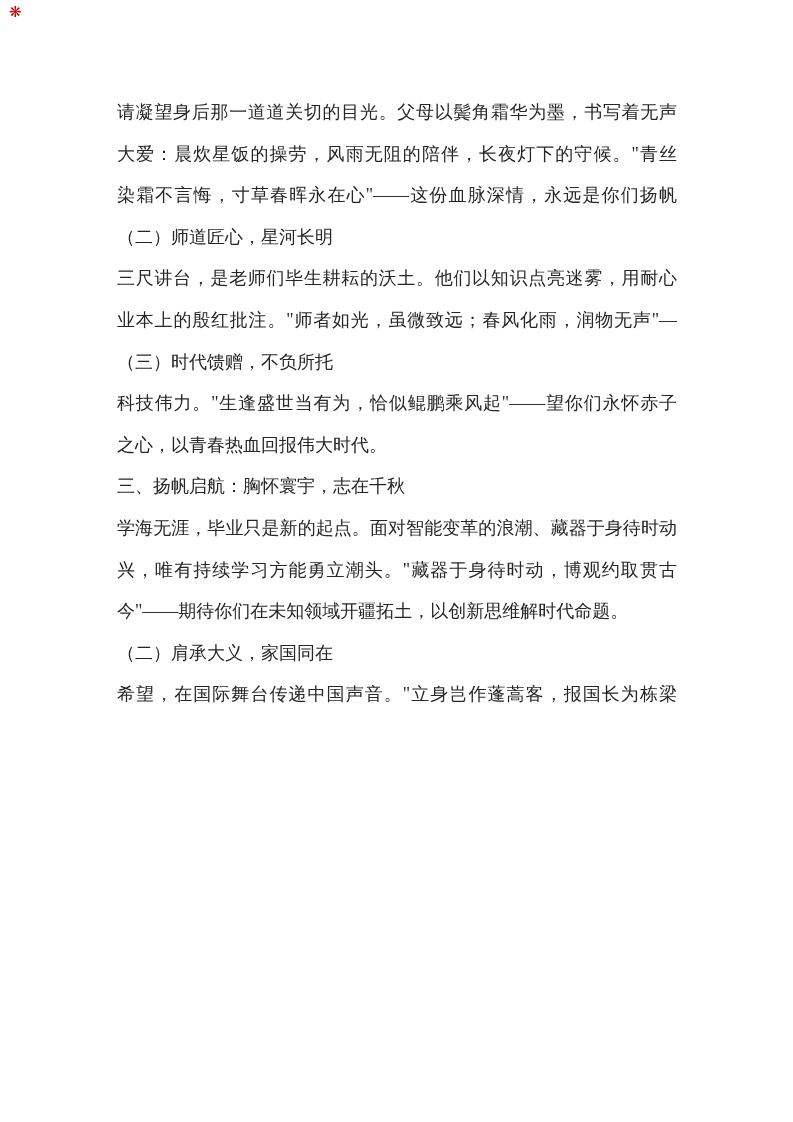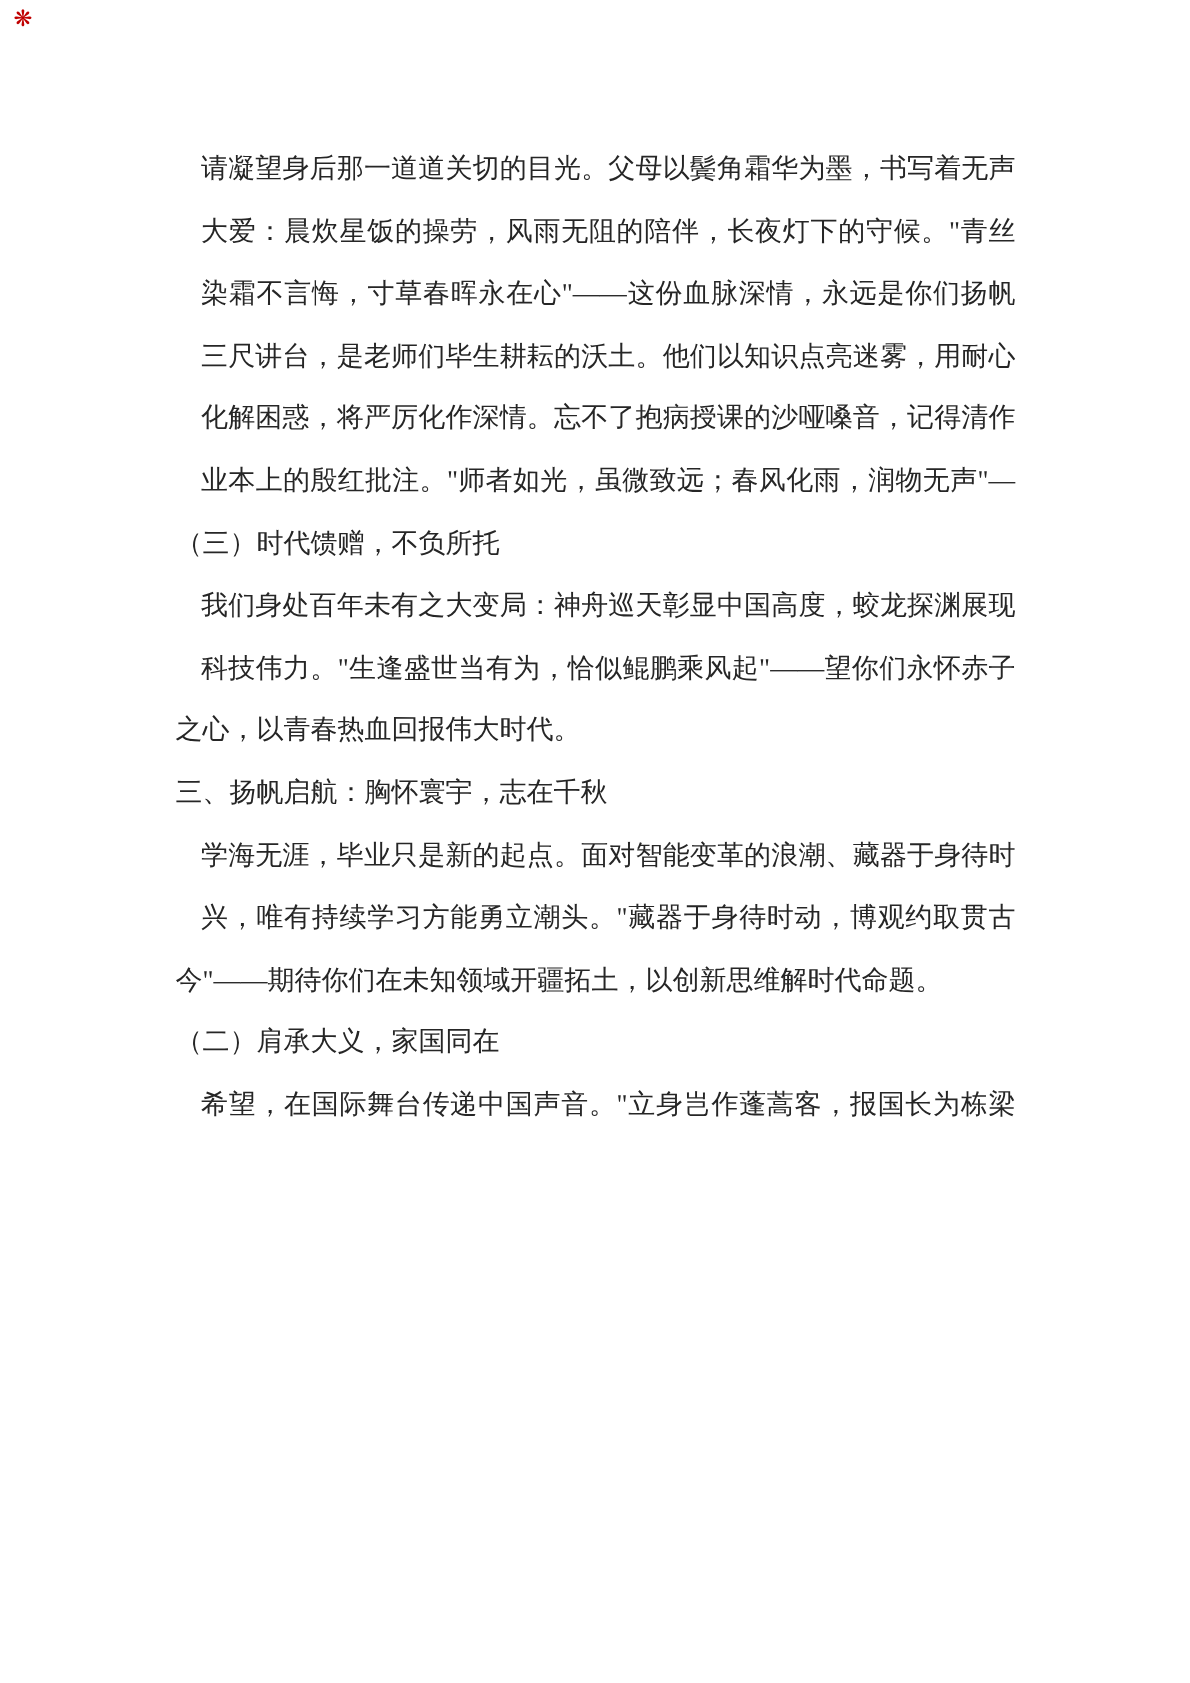--- a/index.html
+++ b/index.html
@@ -35,44 +35,42 @@
     line-height: 41.6px;
     height: 41.6px;
     color: #262626;
     text-align: justify;
     text-justify: inter-ideograph;
     white-space: normal;
     overflow: hidden;
   }
   .line.full {
     text-align-last: justify;
-    margin-left: 17px;
   }
   .line.heading,
   .line.last {
     text-align: left;
     text-align-last: left;
   }
 </style>
 </head>
 <body>
 
 <div class="page">
   <span class="corner-mark">❋</span>
 
   <main class="doc">
     <div id="lines">
         <div class="line full">请凝望身后那一道道关切的目光。父母以鬓角霜华为墨，书写着无声</div>
         <div class="line full">大爱：晨炊星饭的操劳，风雨无阻的陪伴，长夜灯下的守候。"青丝</div>
         <div class="line full">染霜不言悔，寸草春晖永在心"——这份血脉深情，永远是你们扬帆</div>
+        <div class="line heading">（二）师道匠心，星河长明</div>
         <div class="line full">三尺讲台，是老师们毕生耕耘的沃土。他们以知识点亮迷雾，用耐心</div>
-        <div class="line full">化解困惑，将严厉化作深情。忘不了抱病授课的沙哑嗓音，记得清作</div>
         <div class="line full">业本上的殷红批注。"师者如光，虽微致远；春风化雨，润物无声"—</div>
         <div class="line heading">（三）时代馈赠，不负所托</div>
-        <div class="line full">我们身处百年未有之大变局：神舟巡天彰显中国高度，蛟龙探渊展现</div>
         <div class="line full">科技伟力。"生逢盛世当有为，恰似鲲鹏乘风起"——望你们永怀赤子</div>
         <div class="line last">之心，以青春热血回报伟大时代。</div>
         <div class="line heading">三、扬帆启航：胸怀寰宇，志在千秋</div>
         <div class="line full">学海无涯，毕业只是新的起点。面对智能变革的浪潮、藏器于身待时动</div>
         <div class="line full">兴，唯有持续学习方能勇立潮头。"藏器于身待时动，博观约取贯古</div>
         <div class="line last">今"——期待你们在未知领域开疆拓土，以创新思维解时代命题。</div>
         <div class="line heading">（二）肩承大义，家国同在</div>
         <div class="line full">希望，在国际舞台传递中国声音。"立身岂作蓬蒿客，报国长为栋梁</div>
       </div>
   </main>

